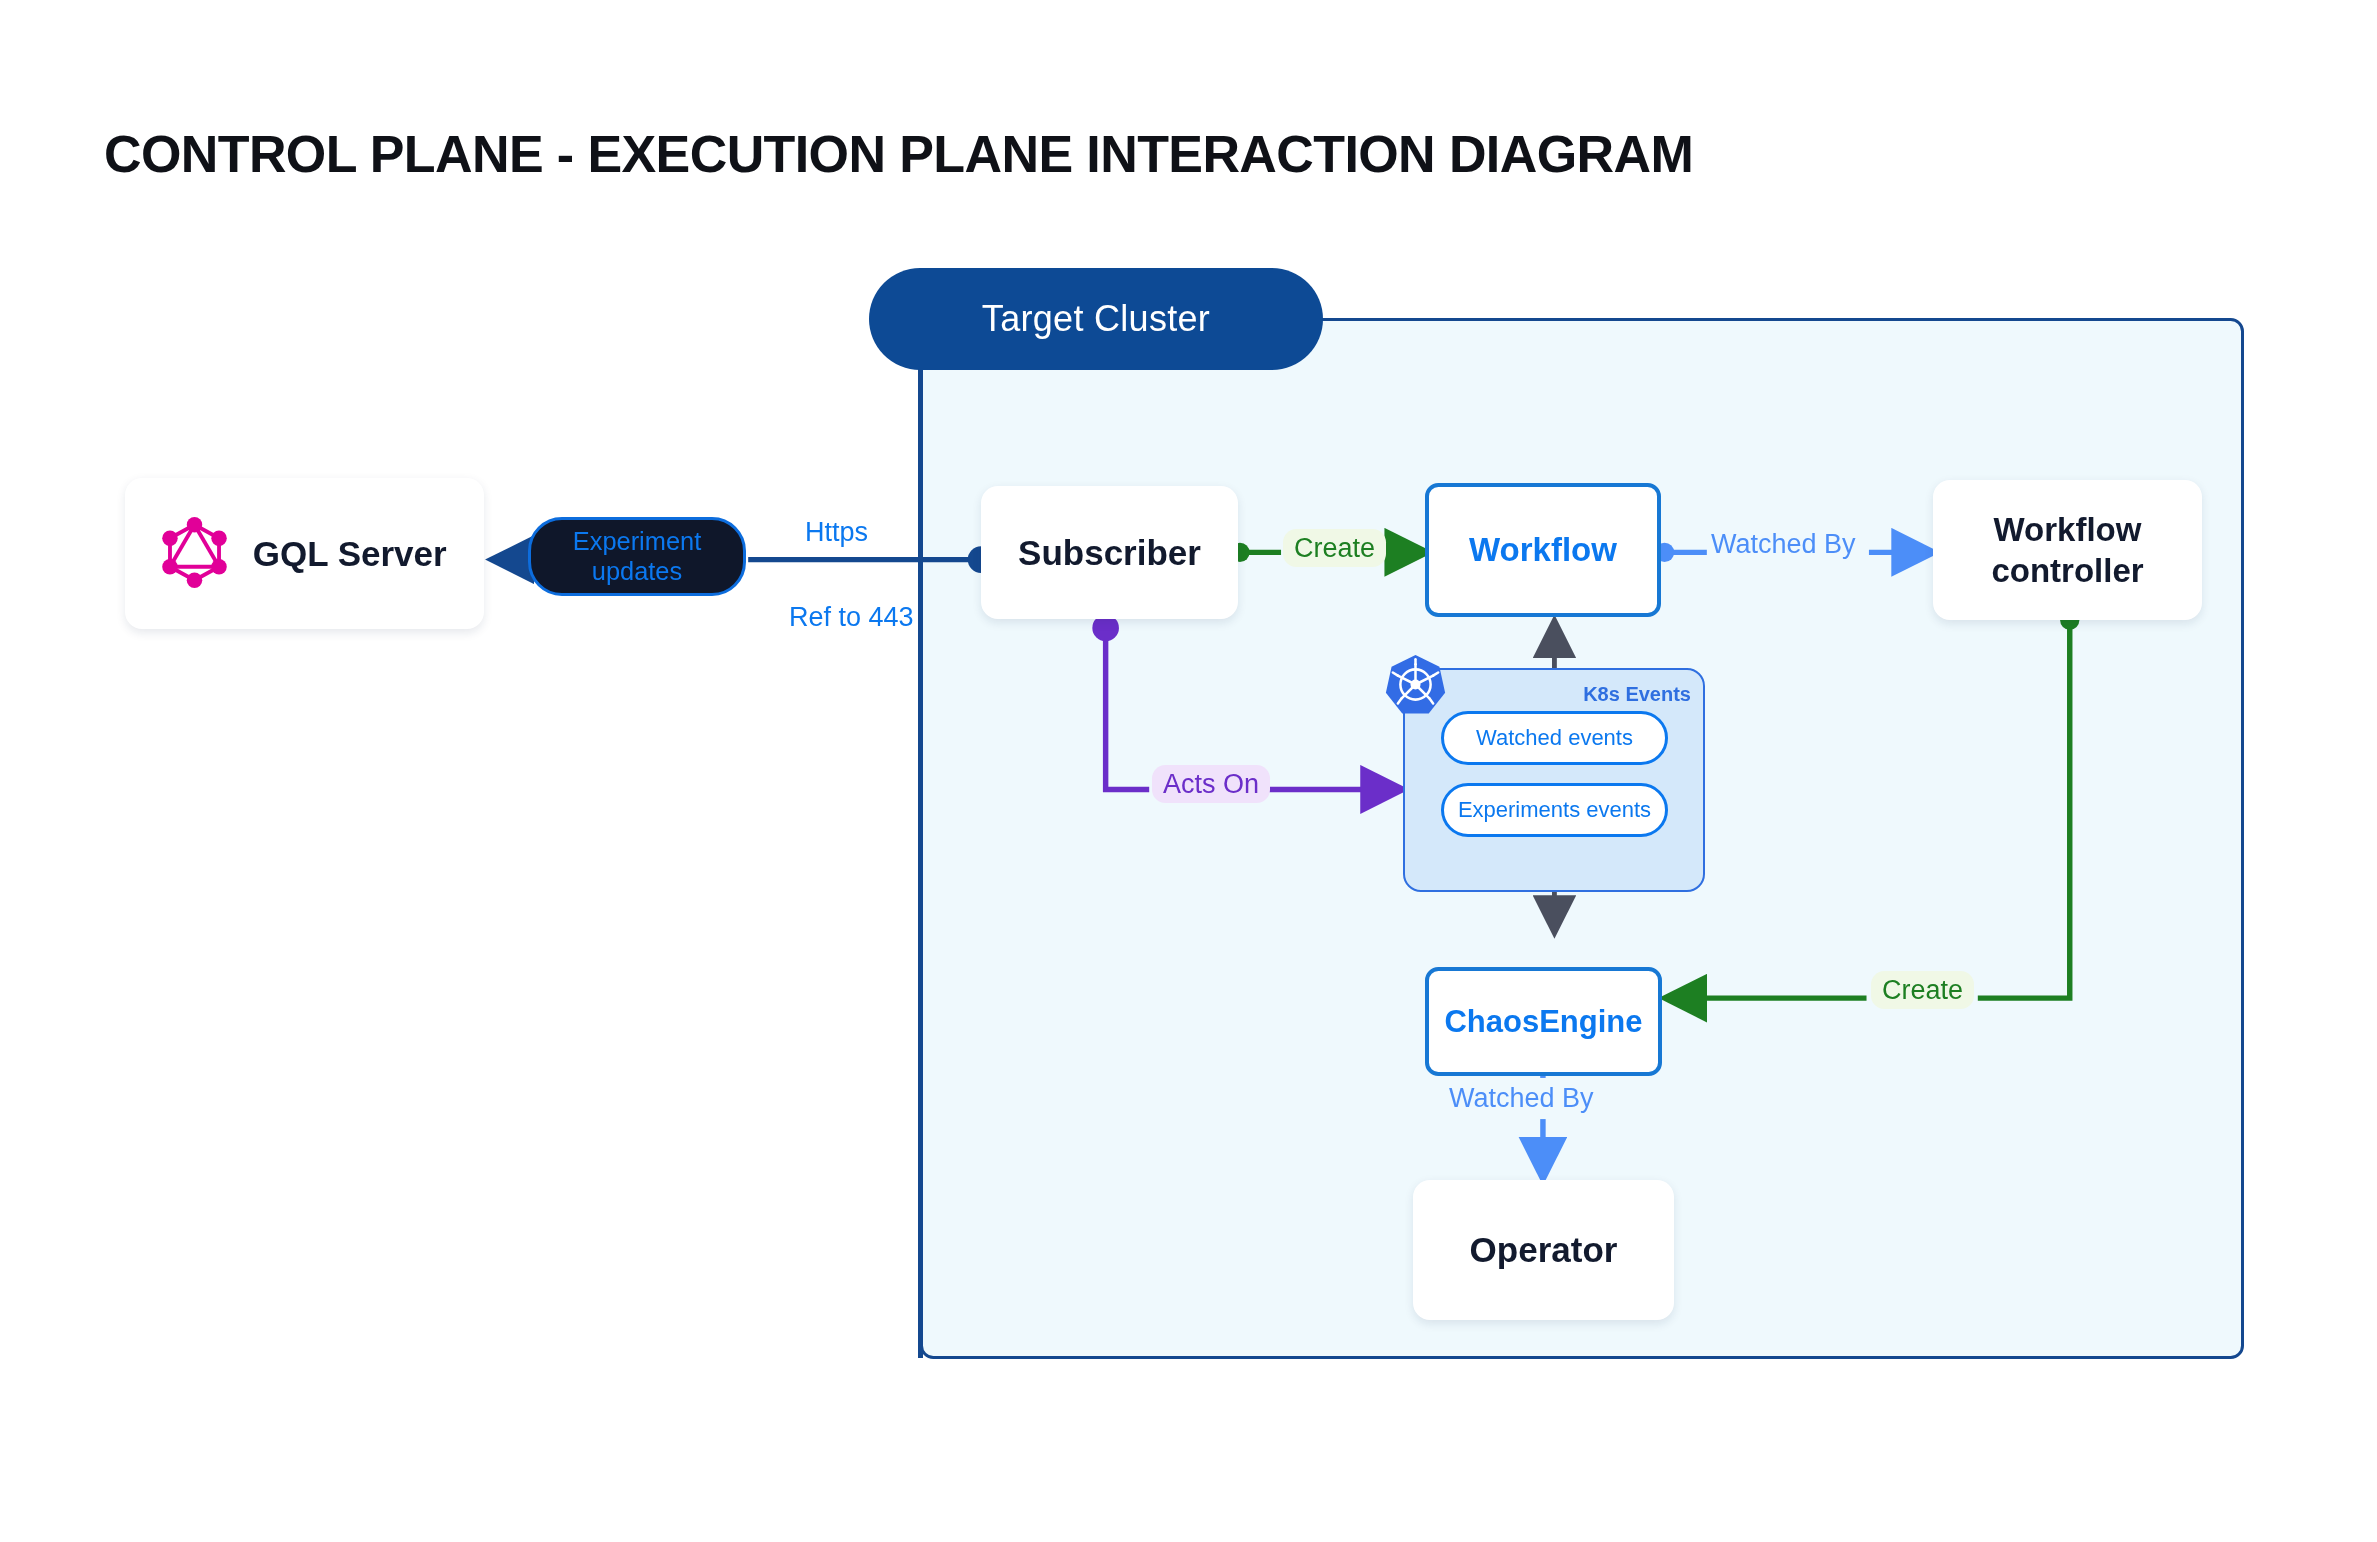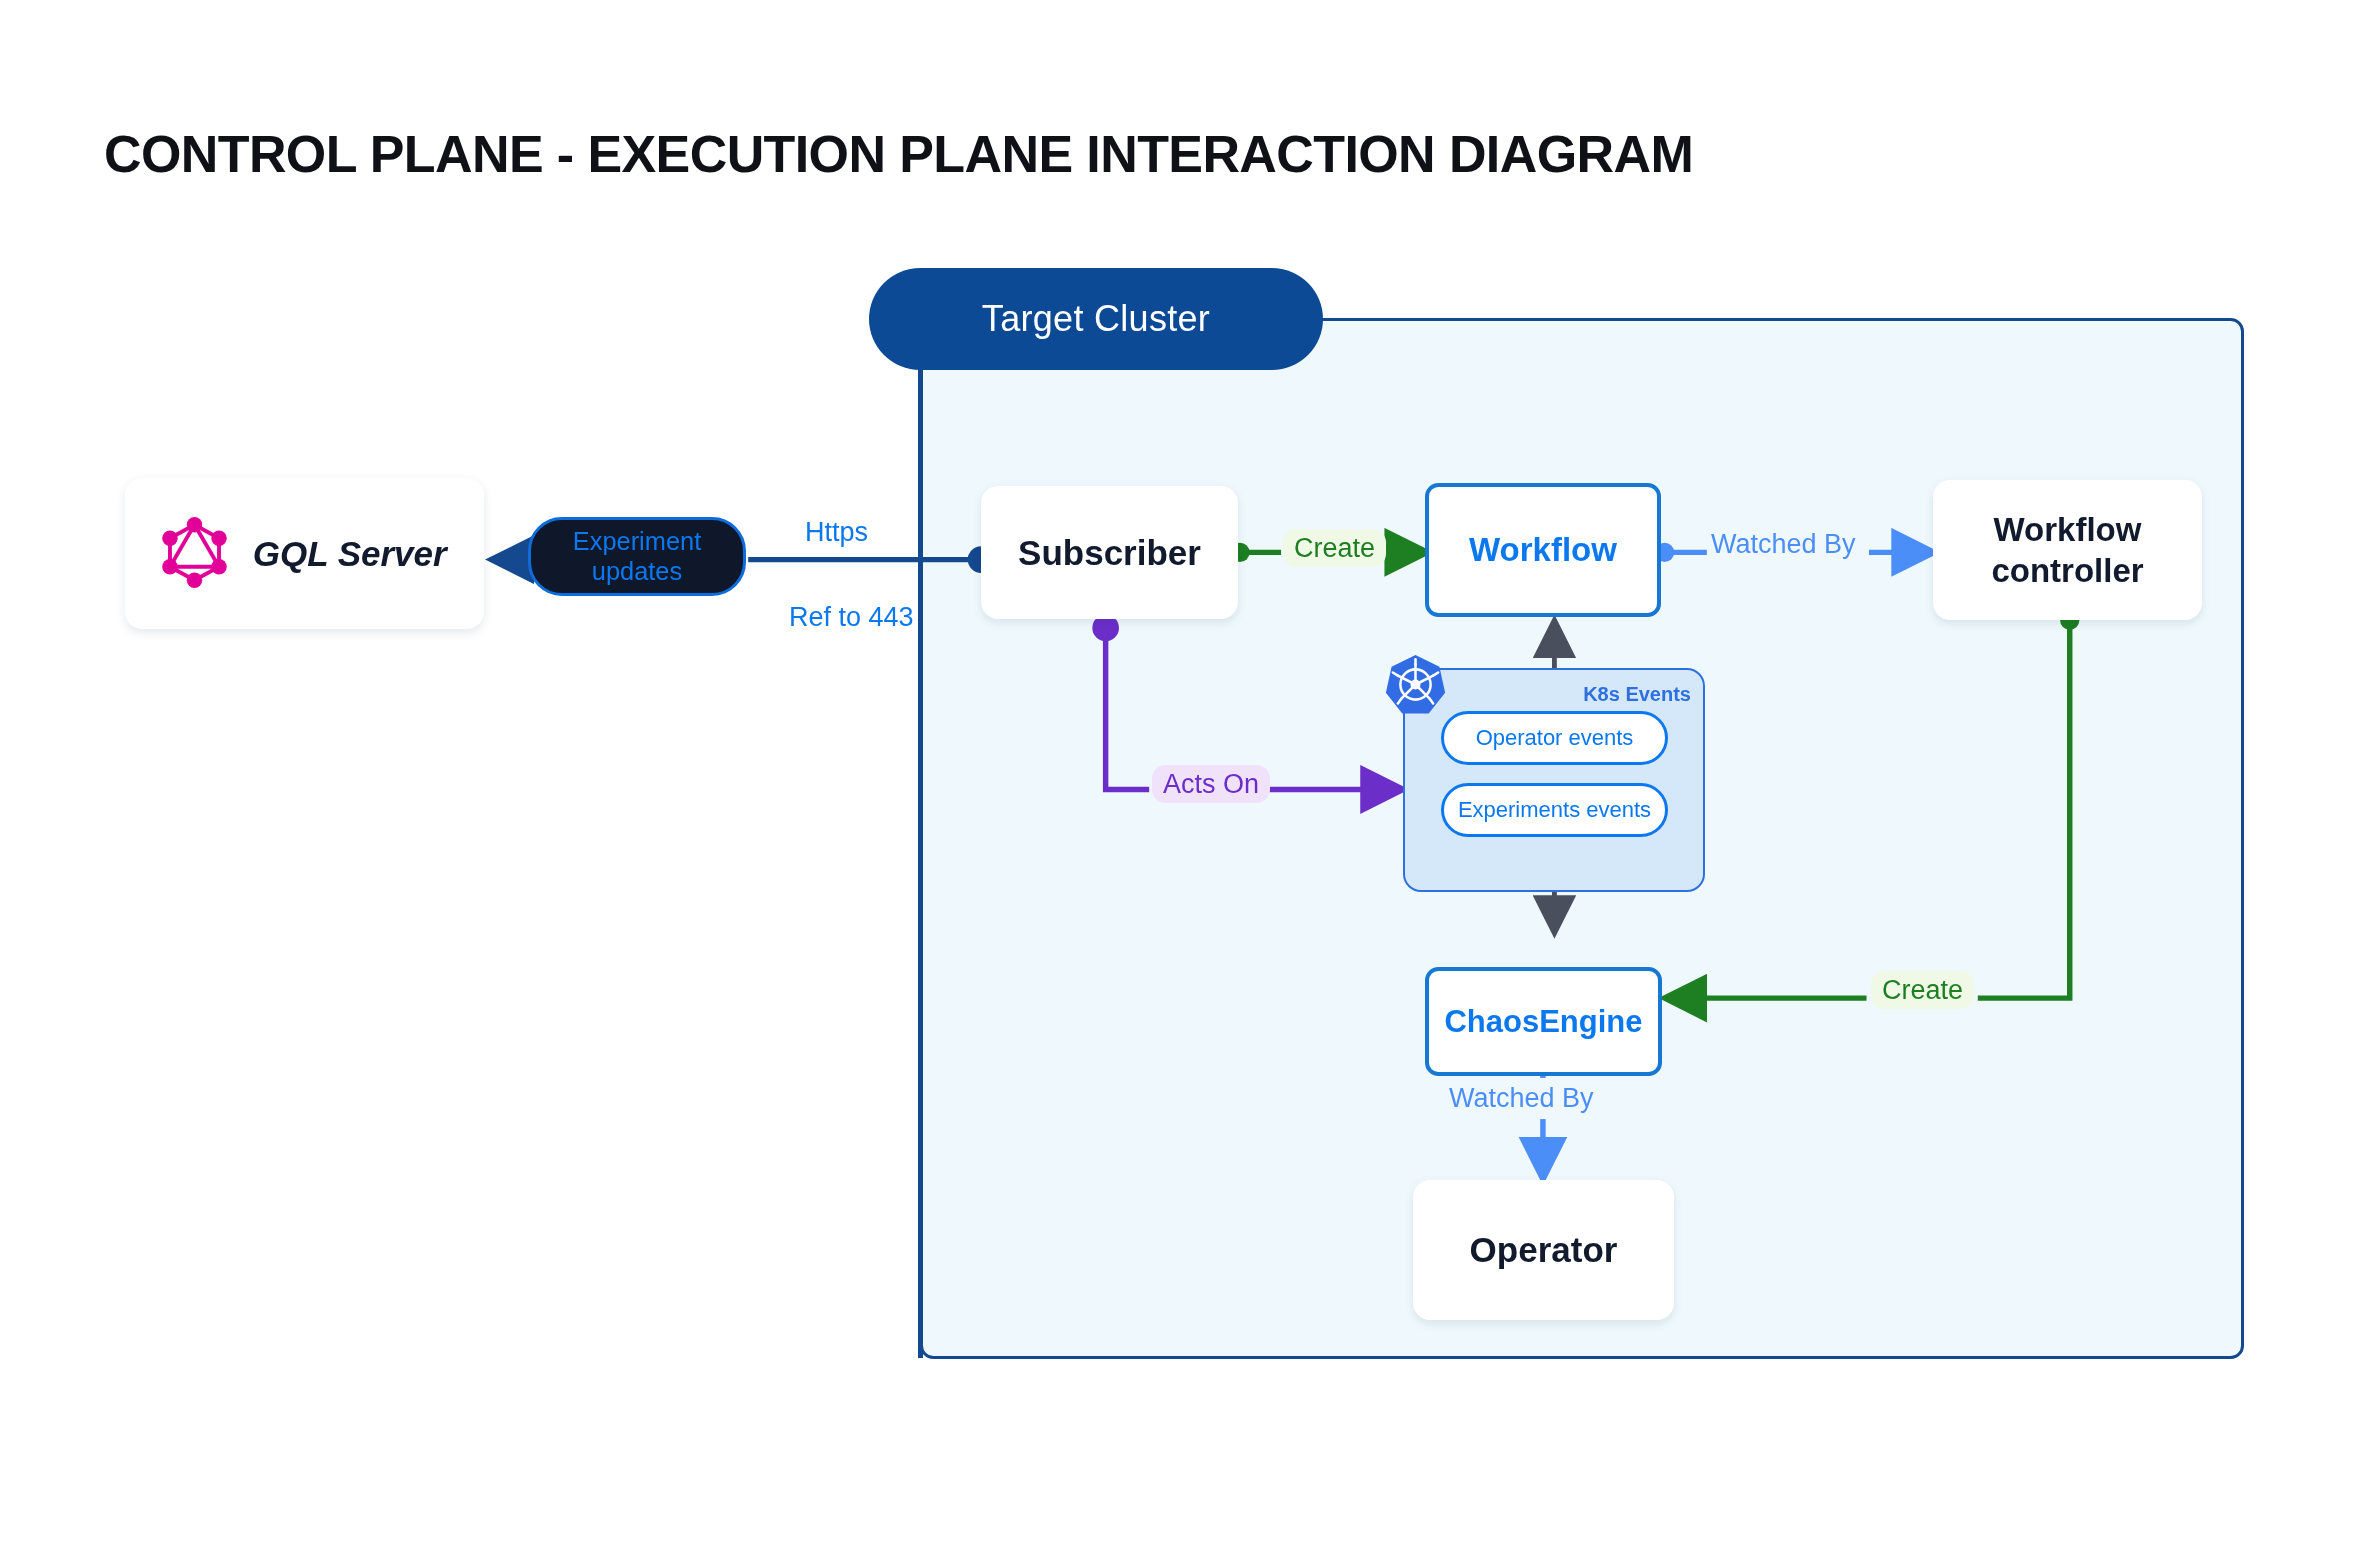--- a/index.html
+++ b/index.html
@@ -43,21 +43,21 @@
   .node.outlined { border:4.2px solid #1778d4; color:#0b78ef; border-radius:13.3px; box-shadow:none; }
 
   #node-gql      { left:125px;  top:478px;  width:359px;  height:151px; }
   #node-gql .lbl { font-size:35px; }
   #node-subscriber { left:981px; top:486px; width:257px; height:133px; font-size:35px; }
   #node-workflow   { left:1425px; top:483px; width:236px; height:134px; font-size:33px; }
   #node-wfcontroller { left:1933px; top:480px; width:269px; height:140px; font-size:33px; line-height:1.25; }
   #node-chaosengine  { left:1425px; top:935px; width:237px; height:109px; font-size:31px;margin-top:32px; }
   #node-operator     { left:1413px; top:1180px; width:261px; height:140px; font-size:35px; }
 
-  .gql-inner { display:flex; align-items:center; gap:25.4px;font-style:italic; }
+  .gql-inner { display:flex; align-items:center; gap:25.4px; }
 
   
   #k8s-group {
     position:absolute; left:1403px; top:668px;
     width:302px; height:224px;
     background:#d4e8fa; border:2.4px solid #2f6fe0; border-radius:18px;
   }
   #k8s-logo { position:absolute; left:1384px; top:653px; width:63px; height:63px; }
   #k8s-caption {
     position:absolute; right:12px; top:13.3px;
@@ -228,21 +228,21 @@
       <line x1="50" y1="50" x2="28" y2="72"></line>
       <line x1="50" y1="50" x2="22" y2="36"></line>
       <line x1="50" y1="18" x2="50" y2="10"></line>
       <line x1="78" y1="36" x2="86" y2="31"></line>
       <line x1="72" y1="72" x2="78" y2="80"></line>
       <line x1="28" y1="72" x2="22" y2="80"></line>
       <line x1="22" y1="36" x2="14" y2="31"></line>
     </g>
   </svg>
 </span>
-<div class="evt-pill" id="pill-workflow-events">Operator events</div>
+<div class="evt-pill" id="pill-workflow-events">Watched events</div>
 <div class="evt-pill" id="pill-experiment-events">Experiments events</div>
 
 <div class="edge-label" id="lbl-experiment-updates">
   <div>
     <div>Experiment</div>
     <div>updates</div>
   </div>
 </div>
 <div class="edge-label label-plain" id="lbl-https">Https</div>
 <div class="edge-label label-plain" id="lbl-ref443">Ref to 443</div>

